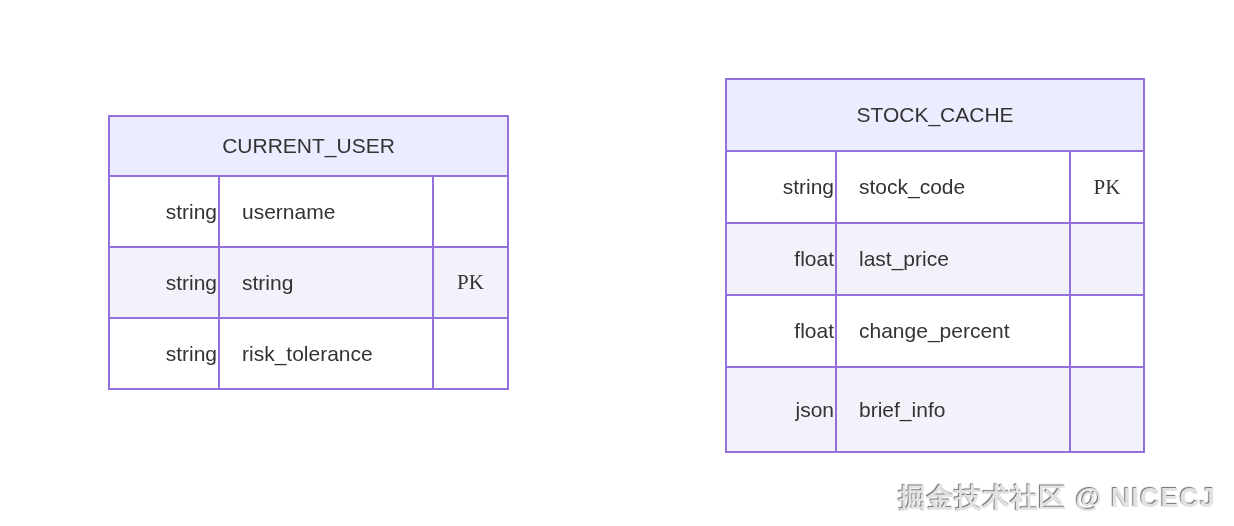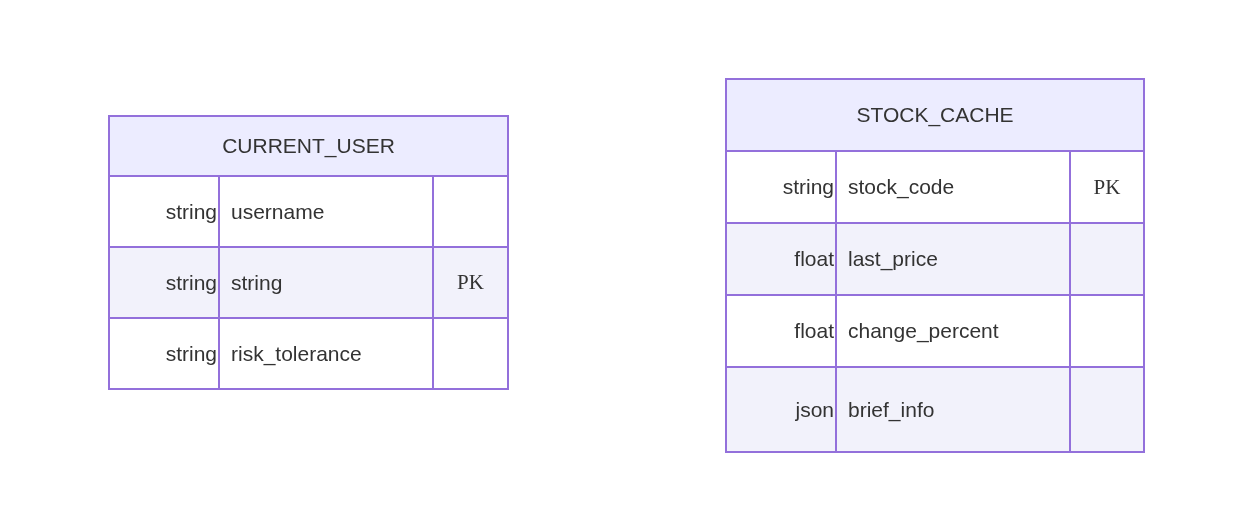--- a/index.html
+++ b/index.html
@@ -30,21 +30,21 @@
     white-space: nowrap;
   }
   td.er-title {
     background: #ECECFF;
     text-align: center;
     font-size: 22px;
   }
   tr.row-odd td { background: #ffffff; }
   tr.row-even td { background: #f2f2fb; }
   td.type-cell { padding-left: 22px; text-align: right; }
-  td.name-cell { padding-left: 11px; text-align: left; margin-left: 12px; }
+  td.name-cell { padding-left: 22px; text-align: left; margin-left: 12px; }
   td.key-cell  { text-align: center; font-family: Liberation Serif, serif; }
   .watermark {
     position: absolute;
     right: 18px;
     bottom: 10px;
     font-size: 27px;
     font-weight: bold;
     letter-spacing: 1px;
     color: #e2e2e2;
     text-shadow: -1px -1px 1px #6f6f6f, 2px 2px 1px #ffffff;
@@ -110,14 +110,15 @@
         <td class="key-cell"></td>
       </tr>
       <tr class="row-even" style="height:85px">
         <td class="type-cell">json</td>
         <td class="name-cell">brief_info</td>
         <td class="key-cell"></td>
       </tr>
     </tbody>
   </table>
 
+  <div class="watermark">掘金技术社区 @ NICECJ</div>
 
 </div>
 
 </body></html>

